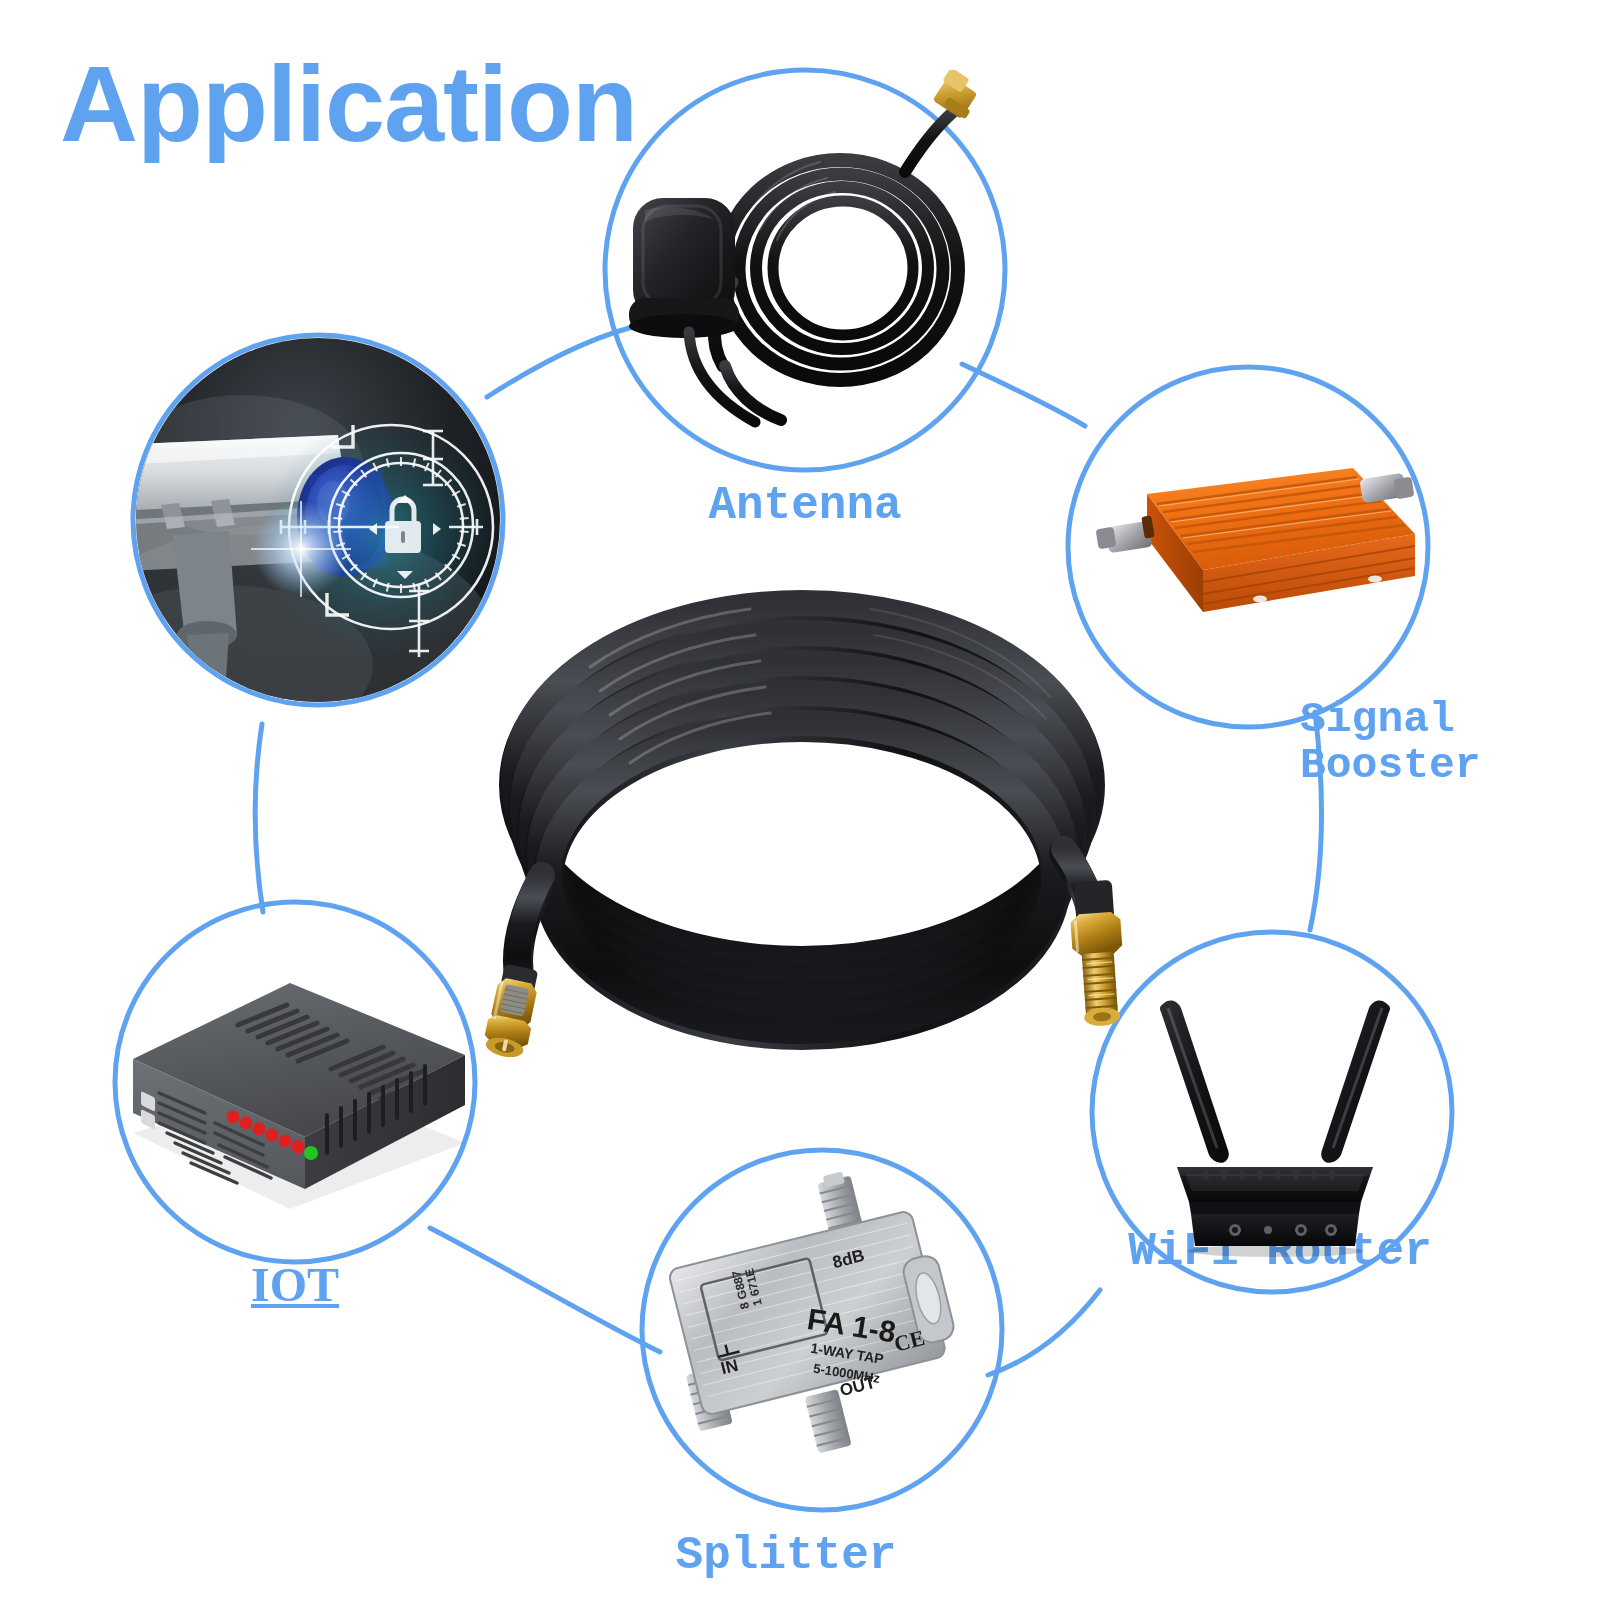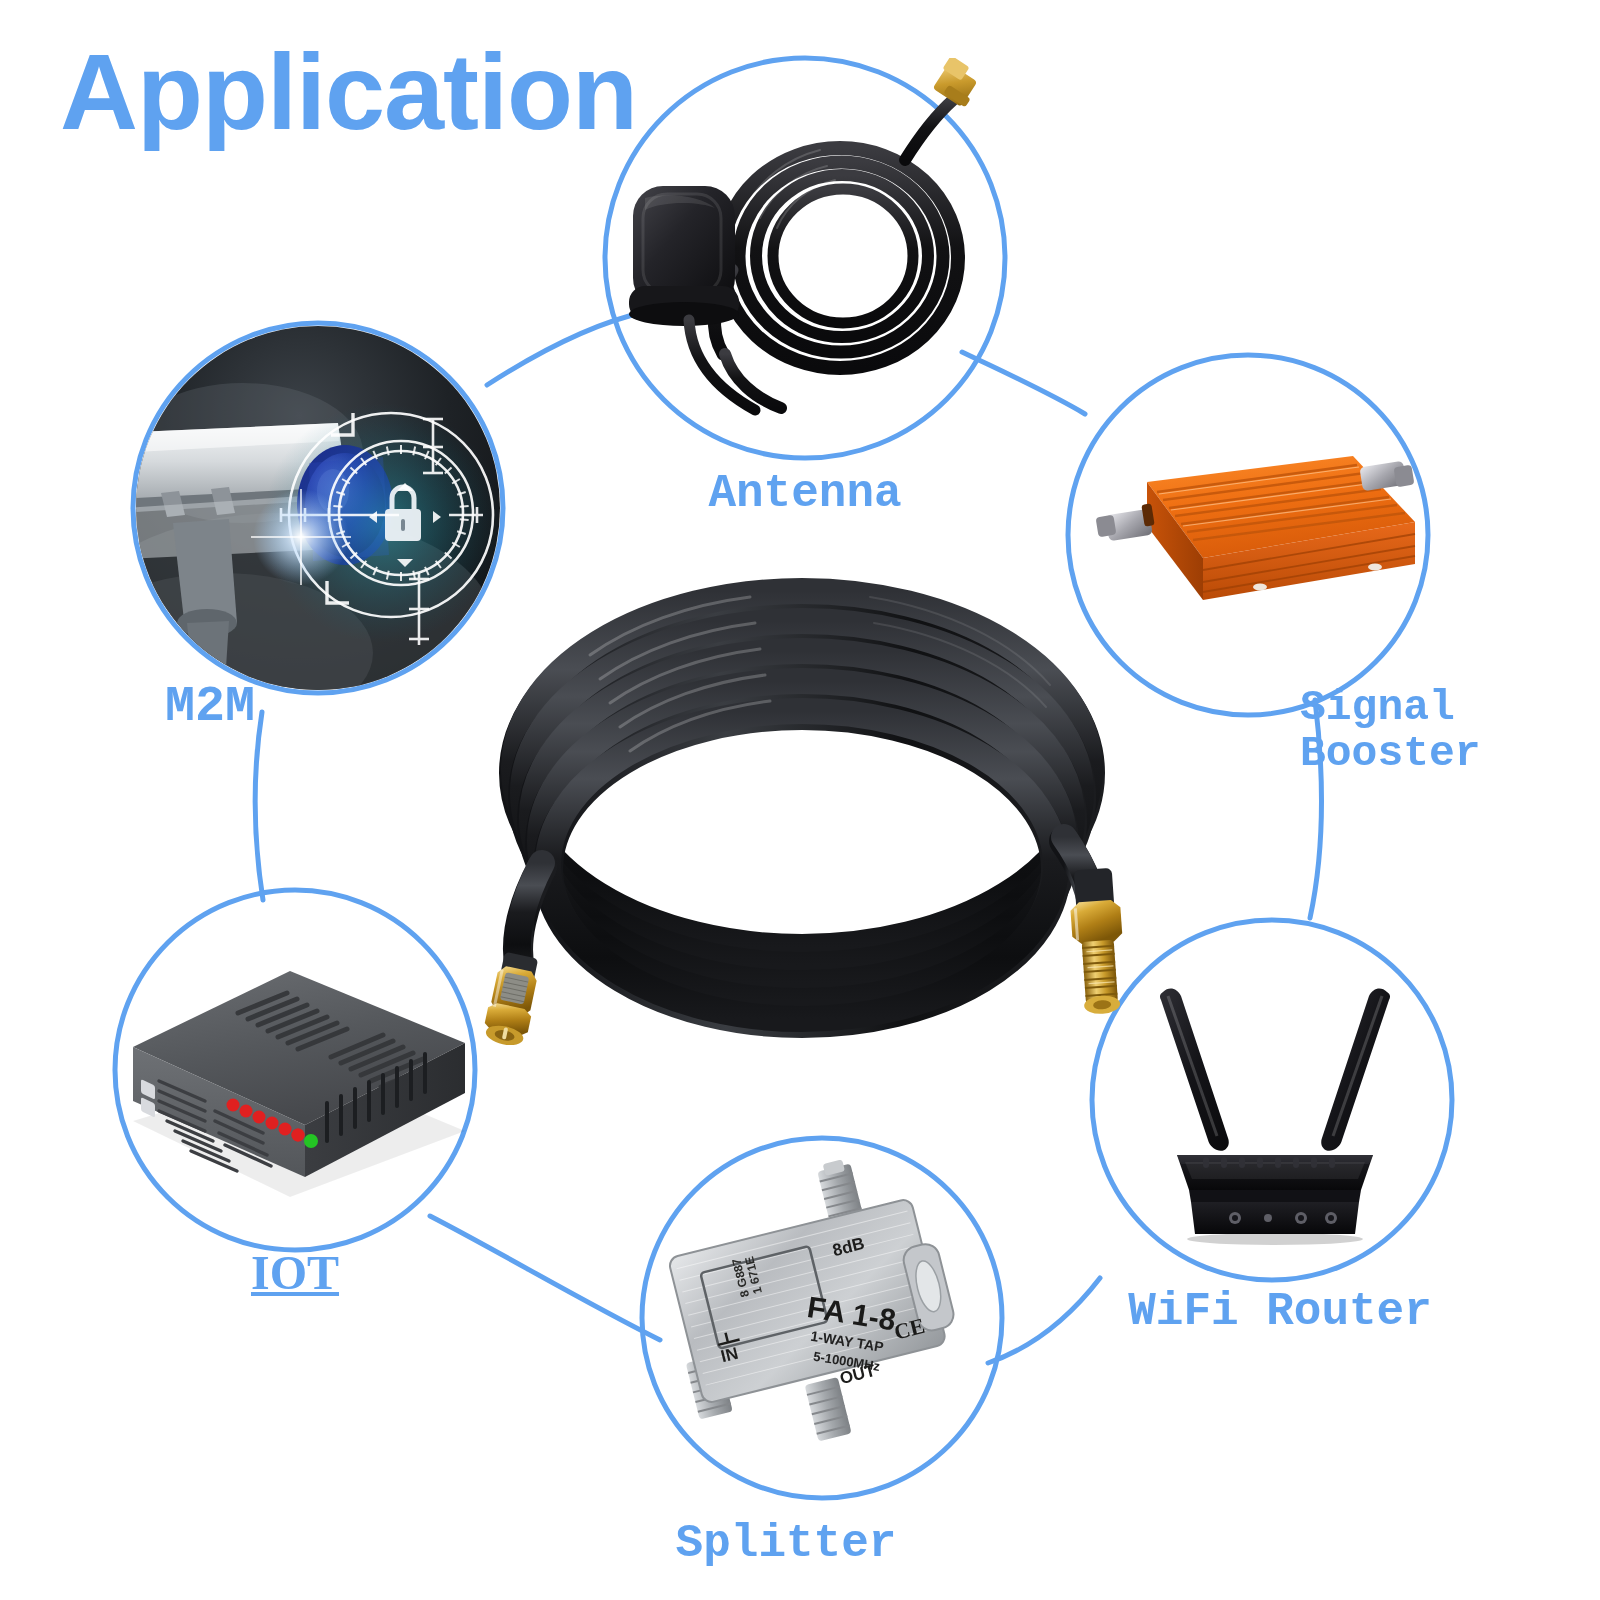--- a/index.html
+++ b/index.html
@@ -1,19 +1,19 @@
 <!DOCTYPE html>
 <html><head>
 <meta charset="utf-8">
 <style>
   html,body{margin:0;padding:0;background:#fff;}
   body{width:1600px;height:1600px;position:relative;overflow:hidden;
        font-family:"Liberation Sans",sans-serif;background:#fff;}
 
-  #stage{position:absolute;inset:0;width:1600px;height:1436px;}
+  #stage{position:absolute;inset:0;width:1600px;height:1436px;margin-top:12px;}
 
   
   #title{
     position:absolute;left:60px;top:38px;
     font-size:108px;font-weight:bold;letter-spacing:-1px;
     color:#5fa2f0;line-height:1;white-space:nowrap;
   }
 
   
   .label{
@@ -265,21 +265,21 @@
       </g>
       <g fill="#15151a">
         <circle cx="110" cy="268" r="3"></circle>
           <circle cx="176" cy="268" r="3"></circle>
           <circle cx="206" cy="268" r="3"></circle>
       </g>
 
       <ellipse cx="150" cy="289" rx="88" ry="6" fill="rgba(0,0,0,.18)"></ellipse>
     </svg>
   </div>
-  <div class="label" style="left:1110px;top:1288px;width:340px;font-size:46px;">WiFi Router</div>
+  <div class="label" style="left:1110px;top:1216px;width:340px;font-size:46px;">WiFi Router</div>
 
   <div class="node" style="left:655px;top:1160px;width:340px;height:300px;">
     <svg width="340" height="300" viewBox="0 0 340 300">
       <defs>
         <linearGradient id="metG" x1="0" y1="0" x2="1" y2="1">
           <stop offset="0" stop-color="#e6e8ea"></stop>
             <stop offset=".3" stop-color="#b9bcc0"></stop>
           <stop offset=".6" stop-color="#cdd0d3"></stop>
             <stop offset="1" stop-color="#94989c"></stop>
         </linearGradient>
@@ -652,21 +652,20 @@
         </g>
 
         <circle cx="168" cy="214" r="48" fill="url(#flareG)"></circle>
         <g stroke="#ffffff" stroke-width="2" opacity=".7">
           <path d="M118,214 h100"></path>
             <path d="M168,166 v96"></path>
         </g>
       </g>
     </svg>
   </div>
-  <div class="label" style="left:90px;top:680px;width:240px;font-size:50px;">M2M</div>
 
   <div class="node" style="left:450px;top:545px;width:700px;height:540px;z-index:5;">
     <svg width="700" height="540" viewBox="0 0 700 540">
       <defs>
         <linearGradient id="cableMain" x1="0" y1="0" x2="0" y2="1">
           <stop offset="0" stop-color="#2f3136"></stop>
           <stop offset=".22" stop-color="#4a4d53"></stop>
           <stop offset=".48" stop-color="#1a1b1e"></stop>
           <stop offset=".8" stop-color="#0d0e10"></stop>
           <stop offset="1" stop-color="#18191c"></stop>

